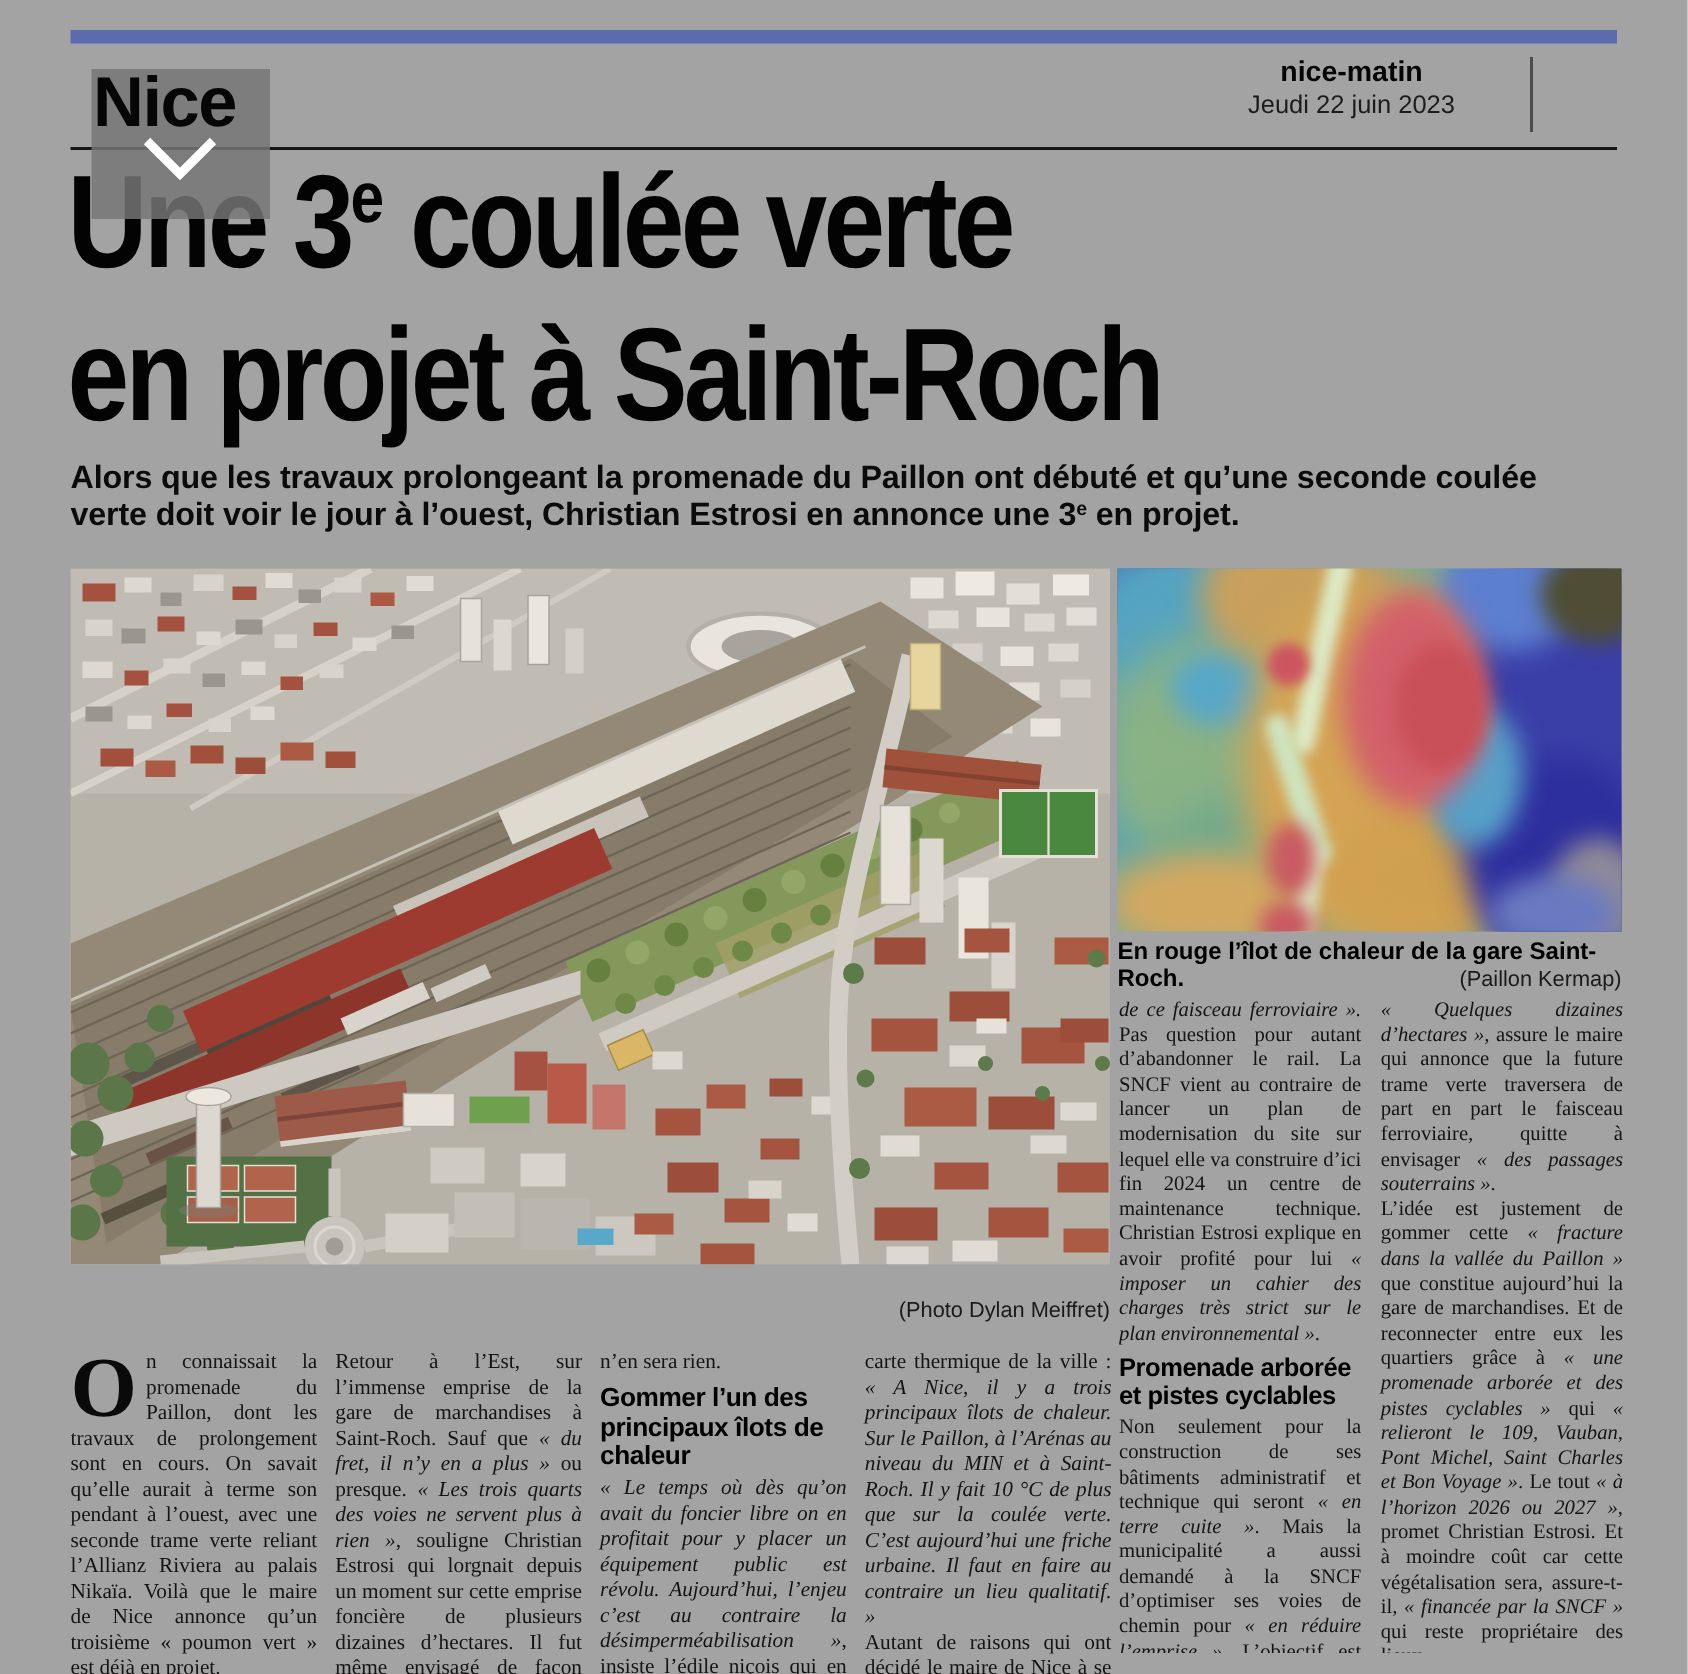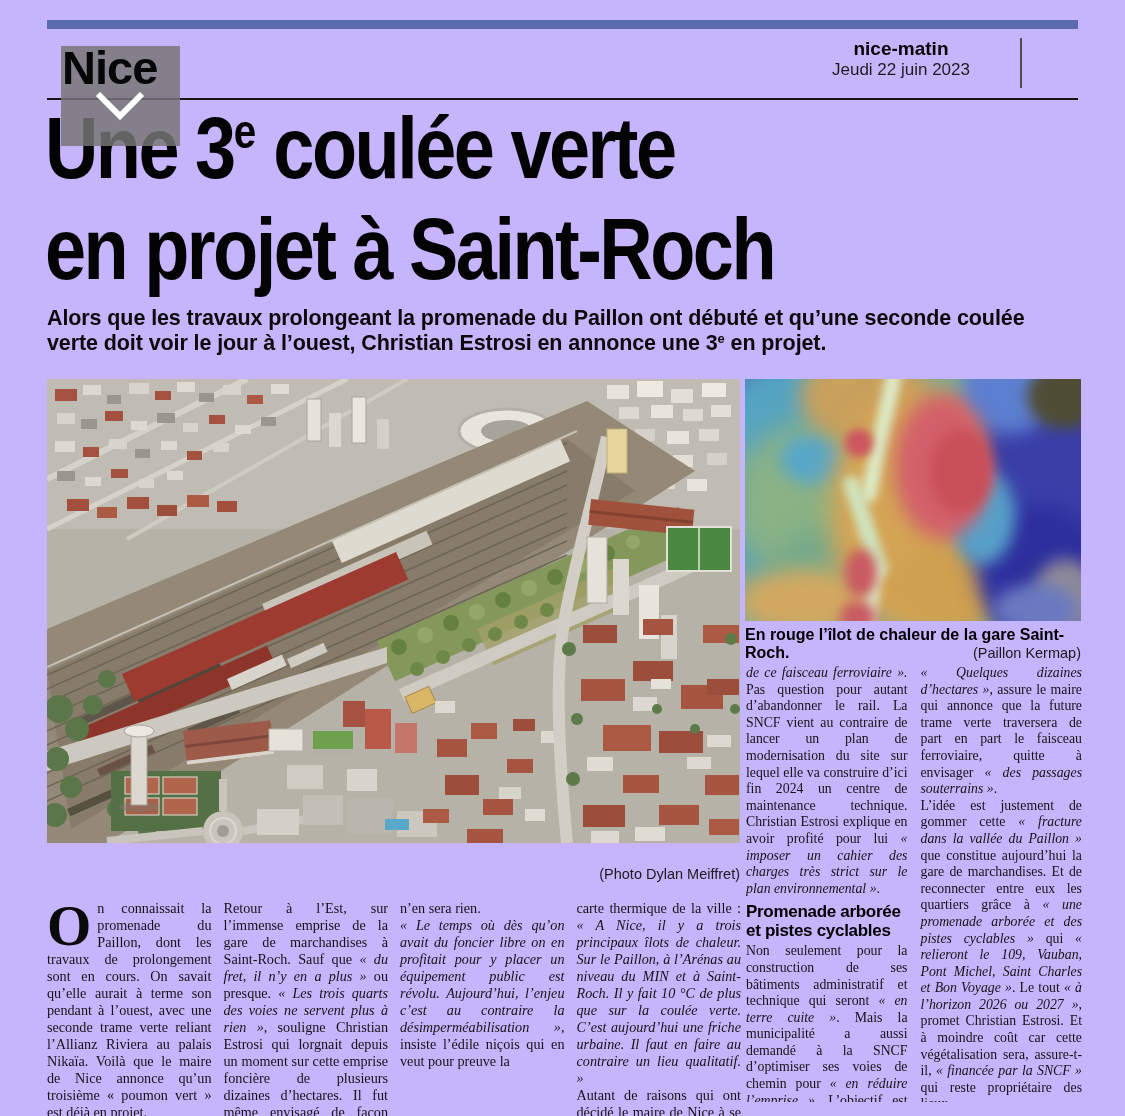--- a/index.html
+++ b/index.html
@@ -1,17 +1,17 @@
 <!DOCTYPE html>
 <html lang="fr"><head>
 <meta charset="utf-8">
 <title>nice-matin</title>
 <style>
   html,body{margin:0;padding:0;background:#e8e8e8;}
-  .page{position:relative;width:1125px;height:1116px;background:#c4b5fd;overflow:hidden;
+  .page{position:relative;width:1125px;height:1116px;background:#a3a3a3;overflow:hidden;
         font-family:"Liberation Sans",sans-serif;color:#111;}
   
   .topbar{position:absolute;left:47px;top:20px;width:1031px;height:9px;background:#5b6bae;}
   .section-label{position:absolute;left:62px;top:40px;font-size:47px;font-weight:bold;
                  letter-spacing:-1px;color:#060606;z-index:6;}
   .gray-box{position:absolute;left:61px;top:46px;width:119px;height:100px;
             background:rgba(118,118,118,.84);z-index:5;}
   .gray-box svg{position:absolute;left:33px;top:44px;}
   .masthead-right{position:absolute;left:790px;top:38px;width:222px;text-align:center;line-height:21px;}
   .paper-name{font-size:19px;font-weight:bold;color:#050505;}
@@ -345,20 +345,21 @@
 
   <div class="cols" id="leftcols">
       <div class="col">
         <p class="bp"><span class="dropcap">O</span><span>n connaissait la promenade du Paillon, dont les travaux de prolongement sont en cours. On savait qu’elle aurait à terme son pendant à l’ouest, avec une seconde trame verte reliant l’Allianz Riviera au palais Nikaïa. Voilà que le maire de Nice annonce qu’un troisième « poumon vert » est déjà en projet.</span></p>
       </div>
       <div class="col">
         <p class="bp"><span>Retour à l’Est, sur l’immense emprise de la gare de marchandises à Saint-Roch. Sauf que </span><span class="it">« du fret, il n’y en a plus »</span><span> ou presque. </span><span class="it">« Les trois quarts des voies ne servent plus à rien »</span><span>, souligne Christian Estrosi qui lorgnait depuis un moment sur cette emprise foncière de plusieurs dizaines d’hectares. Il fut même envisagé de façon éphémère d’y relocaliser la prison... Il</span></p>
       </div>
       <div class="col">
         <p class="bp"><span>n’en sera rien.</span></p>
+        <h3 class="subhead">Gommer l’un des principaux îlots de chaleur</h3>
         <p class="bp"><span class="it">« Le temps où dès qu’on avait du foncier libre on en profitait pour y placer un équipement public est révolu. Aujourd’hui, l’enjeu c’est au contraire la désimperméabilisation »</span><span>, insiste l’édile niçois qui en veut pour preuve la</span></p>
       </div>
       <div class="col">
         <p class="bp"><span>carte thermique de la ville : </span><span class="it">« A Nice, il y a trois principaux îlots de chaleur. Sur le Paillon, à l’Arénas au niveau du MIN et à Saint-Roch. Il y fait 10 °C de plus que sur la coulée verte. C’est aujourd’hui une friche urbaine. Il faut en faire au contraire un lieu qualitatif. »</span></p>
         <p class="bp"><span>Autant de raisons qui ont décidé le maire de Nice à se lancer dans la </span></p>
       </div>
     </div>
   <div class="cols" id="rightcols">
       <div class="col">
         <p class="bp"><span class="it">de ce faisceau ferroviaire ».</span><span> Pas question pour autant d’abandonner le rail. La SNCF vient au contraire de lancer un plan de modernisation du site sur lequel elle va construire d’ici fin 2024 un centre de maintenance technique. Christian Estrosi explique en avoir profité pour lui </span><span class="it">« imposer un cahier des charges très strict sur le plan environnemental »</span><span>.</span></p>

